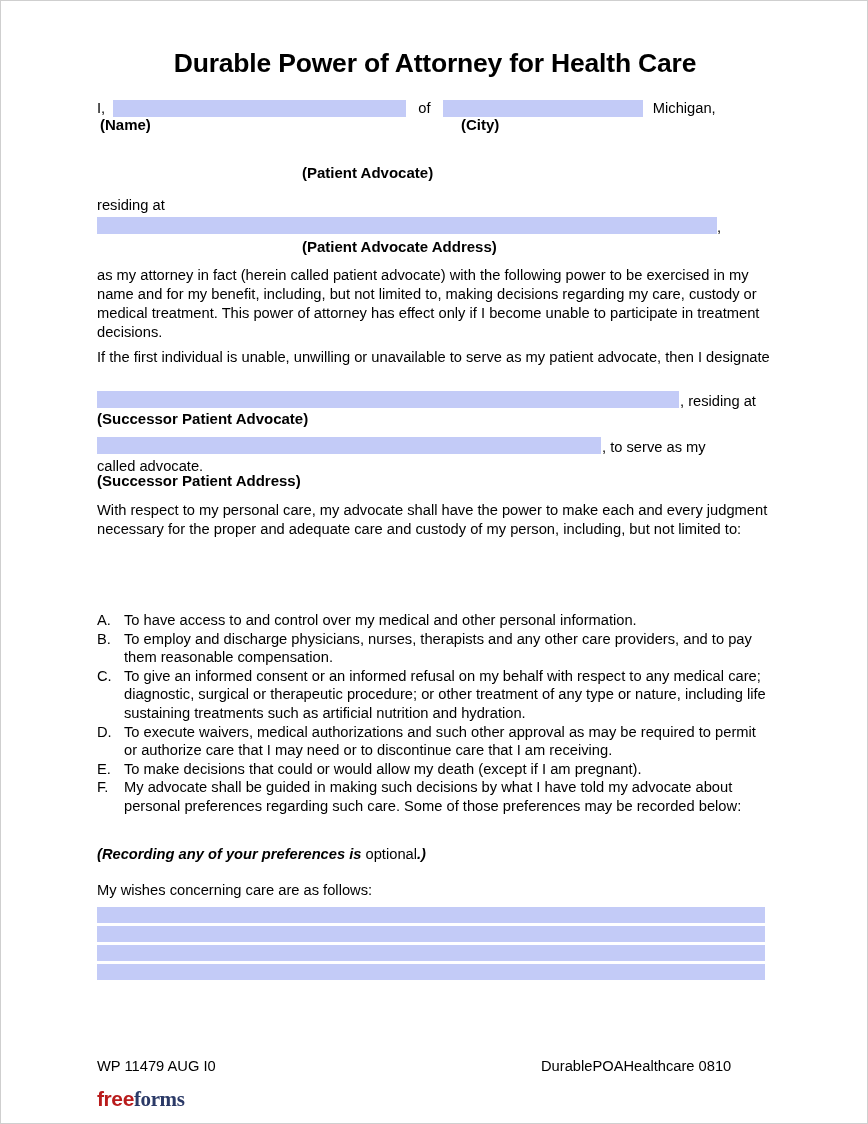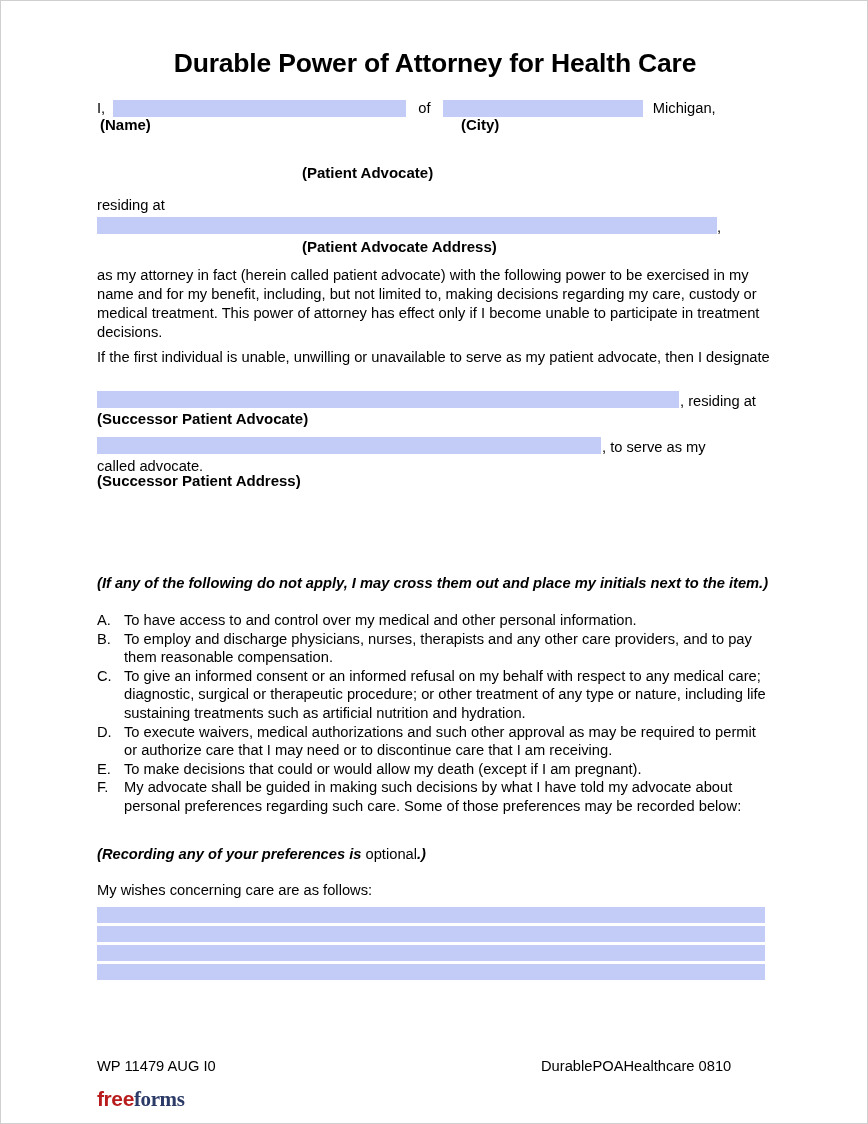--- a/index.html
+++ b/index.html
@@ -294,22 +294,22 @@
 
     <div class="succ-fill"></div>
     <div class="succ-tail">, residing at</div>
     <div class="caption cap-succ">(Successor Patient Advocate)</div>
 
     <div class="succ-addr-fill"></div>
     <div class="succ-addr-tail">, to serve as my</div>
     <div class="succ-addr-line2">called advocate.</div>
     <div class="caption cap-succ-addr">(Successor Patient Address)</div>
 
-
-    <div class="note-1 italic">(If any of the following do not apply, I may cross them out and place my initials next to the item.)</div>
+    <div class="para para-3">With respect to my personal care, my advocate shall have the power to make each and every judgment necessary for the proper and adequate care and custody of my person, including, but not limited to:</div>
+
 
     <div class="list">
       <div class="list-item">
         <div class="list-letter">A.</div>
         <div class="list-text">To have access to and control over my medical and other personal information.</div>
       </div>
       <div class="list-item">
         <div class="list-letter">B.</div>
         <div class="list-text">To employ and discharge physicians, nurses, therapists and any other care providers, and to pay them reasonable compensation.</div>
       </div>

